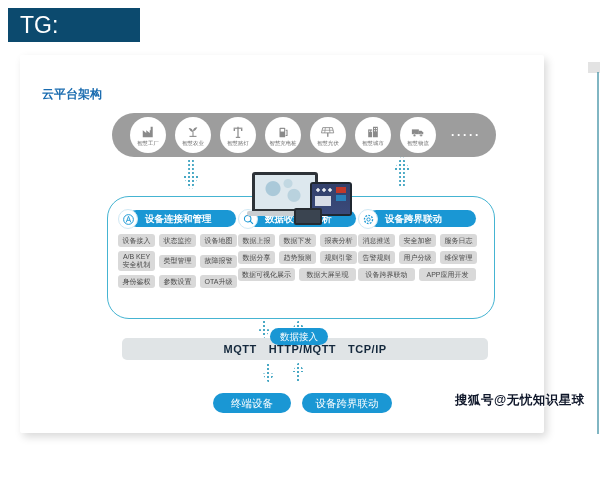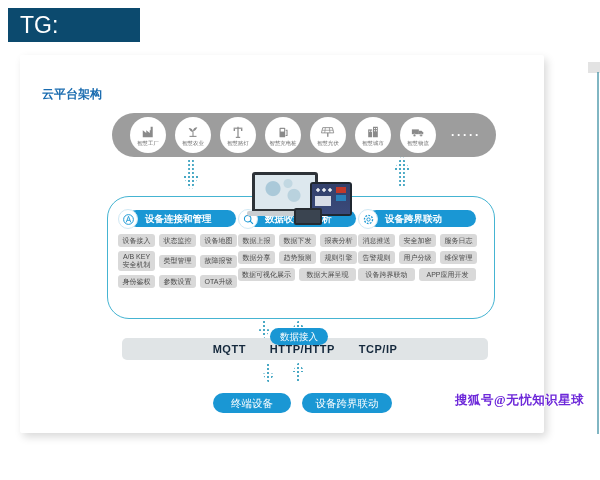--- a/index.html
+++ b/index.html
@@ -63,31 +63,31 @@
   .col-title{position:absolute;left:27px;top:1px;height:17px;line-height:17px;color:#fff;
              font-size:9.5px;font-weight:bold;white-space:nowrap;z-index:2;}
   .chip-row{display:flex;gap:4px;margin-bottom:4px;align-items:center;}
   .chip{width:37px;height:13px;background:#d9d9d9;border-radius:3px;color:#4a4a4a;font-size:7px;
         display:flex;align-items:center;justify-content:center;text-align:center;line-height:1.1;
         flex:0 0 auto;box-sizing:border-box;}
   .chip.tall{height:20px;padding:1px;}
   .chip.wide{width:57px;}
   
   .access-bar{position:absolute;left:122px;top:338px;width:366px;height:22px;background:#e0e4e6;
-              border-radius:5px;display:flex;align-items:center;justify-content:center;gap:24px;}
+              border-radius:5px;display:flex;align-items:center;justify-content:center;gap:12px;}
   .proto{font-size:11px;font-weight:bold;color:#14283c;letter-spacing:.5px;}
   .access-pill{position:absolute;left:270px;top:328px;width:58px;height:17px;background:#1a97d4;
                border-radius:9px;color:#fff;font-size:9.5px;text-align:center;line-height:17px;z-index:2;}
   .src-pill{position:absolute;top:386px;height:20px;background:#1a97d4;border-radius:10px;color:#fff;
             font-size:10.5px;text-align:center;line-height:20px;margin-top:7px;}
   .src-1{left:213px;width:78px;}
   .src-2{left:302px;width:90px;}
   
   .watermark{position:absolute;left:455px;top:392px;width:145px;font-size:12.5px;font-weight:bold;
-             color:#6d28d9;text-shadow:1px 1px 0 #fff;letter-spacing:.5px;font-family:Liberation Serif, serif;}
+             color:#0f172a;text-shadow:1px 1px 0 #fff;letter-spacing:.5px;}
   .site-banner{position:absolute;left:418px;top:437px;width:182px;height:41px;background:#484848;
                color:#fff;font-size:19px;display:flex;align-items:center;justify-content:center;}
   
   .edge-sq{position:absolute;left:588px;top:62px;width:12px;height:11px;background:#e3e3e3;}
   .edge-line{position:absolute;left:597px;top:72px;width:2px;height:362px;background:#3e8fa3;opacity:.65;}
 </style>
 </head>
 <body>
 
 <div id="stage">
@@ -268,21 +268,21 @@
       </div>
     </div>
   </div>
 
   <div class="arrow down a-small" style="left:258px;top:320px;"></div>
   <div class="arrow up a-small" style="left:292px;top:320px;"></div>
 
   <div class="access-pill">数据接入</div>
   <div class="access-bar">
     <span class="proto">MQTT</span>
-    <span class="proto">HTTP/HTTP</span>
+    <span class="proto">HTTP/MQTT</span>
     <span class="proto">TCP/IP</span>
   </div>
 
   <div class="arrow down a-small" style="left:262px;top:363px;height:20px;"></div>
   <div class="arrow up a-small" style="left:292px;top:362px;height:21px;"></div>
 
   <div class="src-pill src-1">终端设备</div>
   <div class="src-pill src-2">设备跨界联动</div>
 
   <div class="watermark">搜狐号@无忧知识星球</div>

